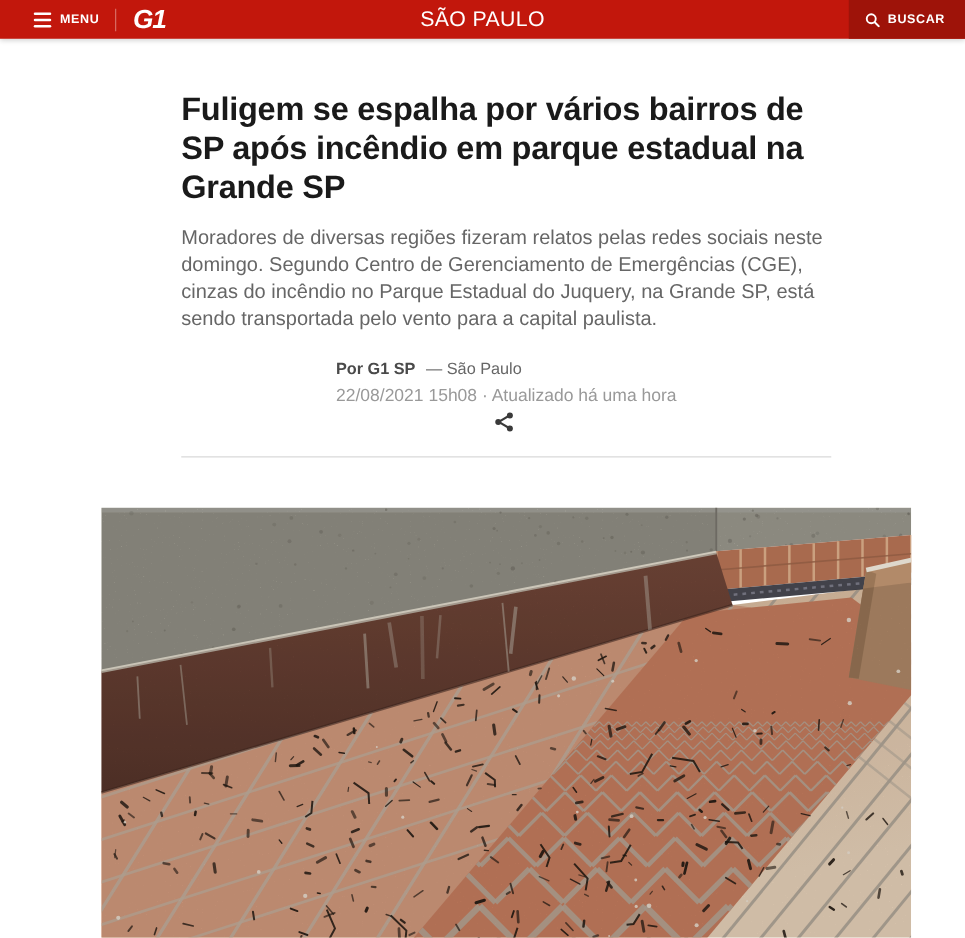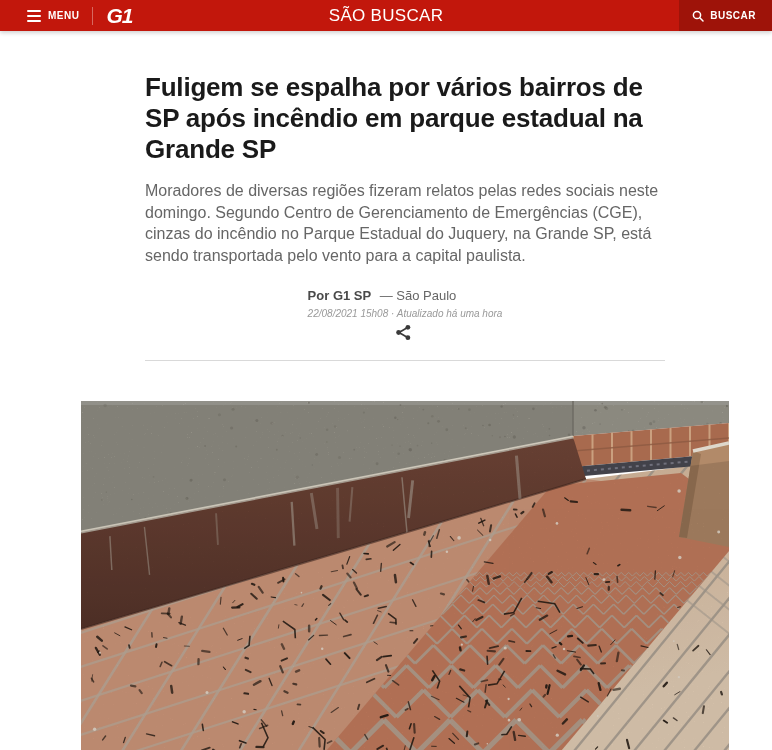--- a/index.html
+++ b/index.html
@@ -26,21 +26,21 @@
     font-size:10px; font-weight:bold; letter-spacing:.5px; }
 
   
   .article-col { width:520px; margin-left:145px; }
   h1.headline { margin-top:41px; font-size:26px; line-height:1.19; font-weight:700;
     color:#1a1a1a; letter-spacing:-.2px; }
   .subtitle { margin-top:15px; font-size:16px; line-height:1.36; color:#666; }
   .byline-row { margin-top:19px; display:flex; justify-content:space-between; align-items:center;flex-direction:column; }
   .byline-author { font-size:13px; font-weight:bold; color:#4a4a4a; }
   .byline-location { font-size:13px; color:#666; font-weight:normal; margin-left:4px; }
-  .timestamp { margin-top:4px; font-size:10px; color:#999;font-style:italic; }
+  .timestamp { margin-top:4px; font-size:14px; color:#999; }
   .share-btn { background:none; border:none; cursor:pointer; padding:4px; margin-right:4px; }
   .divider { border:none; border-top:1px solid #d9d9d9; margin-top:14px; }
 
   figure.photo { margin:40px 0 0 -64px; width:648px; }
   figure.photo svg { display:block; }
   figcaption { margin-top:9px; font-size:10.5px; line-height:1.3; color:#7e7e7e; }
   figcaption .credit { margin-left:3px; }
 </style>
 </head>
 <body>
@@ -51,21 +51,21 @@
       <span class="hamburger">
         <span></span>
           <span></span>
           <span></span>
       </span>
       <span class="menu-label">MENU</span>
     </button>
     <span class="vdiv"></span>
     <a class="logo">G1</a>
   </div>
-  <div class="section-title">SÃO BUSCAR</div>
+  <div class="section-title">SÃO PAULO</div>
   <button class="search-btn">
     <span style="display:flex;">
       <svg width="12" height="12" viewBox="0 0 12 12">
         <circle cx="5" cy="5" r="3.6" fill="none" stroke="#fff" stroke-width="1.5"></circle>
         <line x1="7.8" y1="7.8" x2="11" y2="11" stroke="#fff" stroke-width="1.5" stroke-linecap="round"></line>
       </svg>
     </span>
     <span>BUSCAR</span>
   </button>
 </header>

